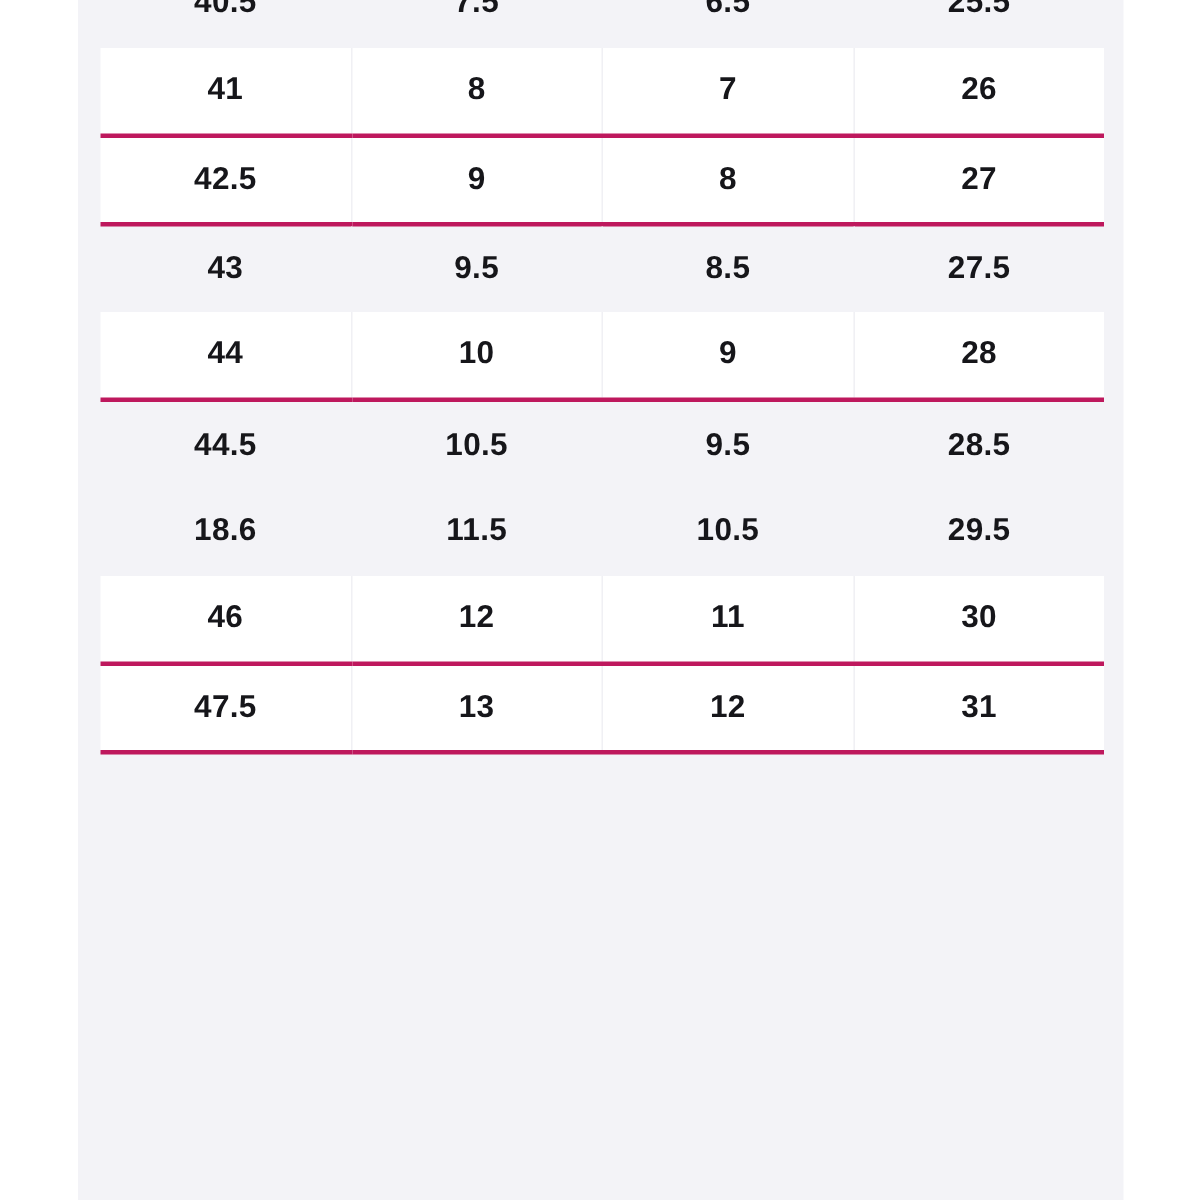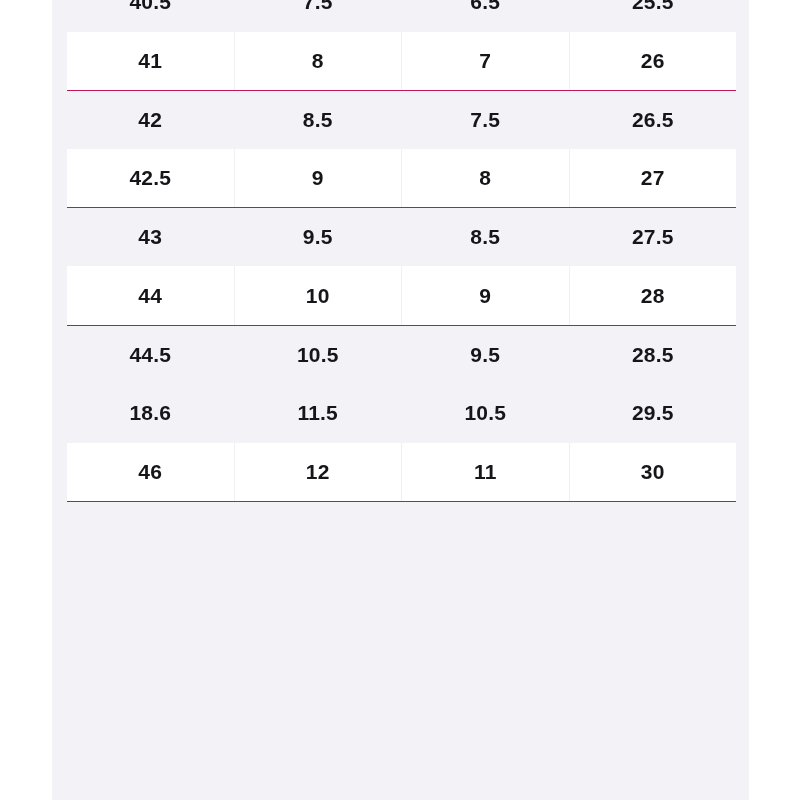--- a/index.html
+++ b/index.html
@@ -65,47 +65,41 @@
   }
 
   
   #size-table tr.alt td {
     background: #f3f3f7;
     border-right-color: #f3f3f7;
   }
 
   
   #size-table tr.plain td {
-    border-bottom: 1px solid #be185d;
+    border-bottom: 3px solid #be185d;
   }
 </style>
 </head>
 <body>
 
 <div id="page">
   <div id="size-chart-panel">
     <table id="size-table">
       <tbody id="size-table-body">
           <tr class="alt">
             <td>40.5</td>
             <td>7.5</td>
             <td>6.5</td>
             <td>25.5</td>
           </tr>
           <tr class="plain">
             <td>41</td>
             <td>8</td>
             <td>7</td>
             <td>26</td>
-          </tr>
-          <tr class="alt">
-            <td>42</td>
-            <td>8.5</td>
-            <td>7.5</td>
-            <td>26.5</td>
           </tr>
           <tr class="plain">
             <td>42.5</td>
             <td>9</td>
             <td>8</td>
             <td>27</td>
           </tr>
           <tr class="alt">
             <td>43</td>
             <td>9.5</td>
@@ -129,16 +123,22 @@
             <td>11.5</td>
             <td>10.5</td>
             <td>29.5</td>
           </tr>
           <tr class="plain">
             <td>46</td>
             <td>12</td>
             <td>11</td>
             <td>30</td>
           </tr>
+          <tr class="plain">
+            <td>47.5</td>
+            <td>13</td>
+            <td>12</td>
+            <td>31</td>
+          </tr>
         </tbody>
     </table>
   </div>
 </div>
 
 </body></html>

